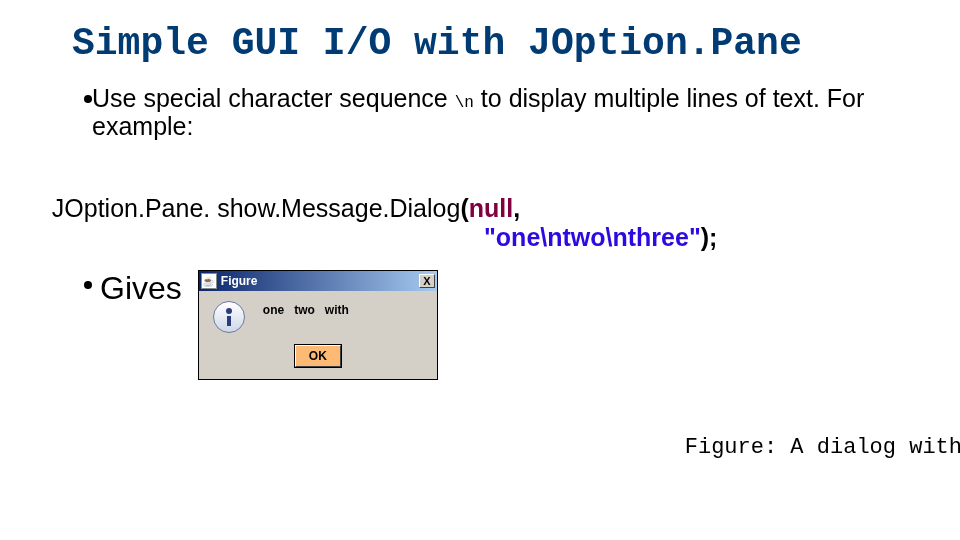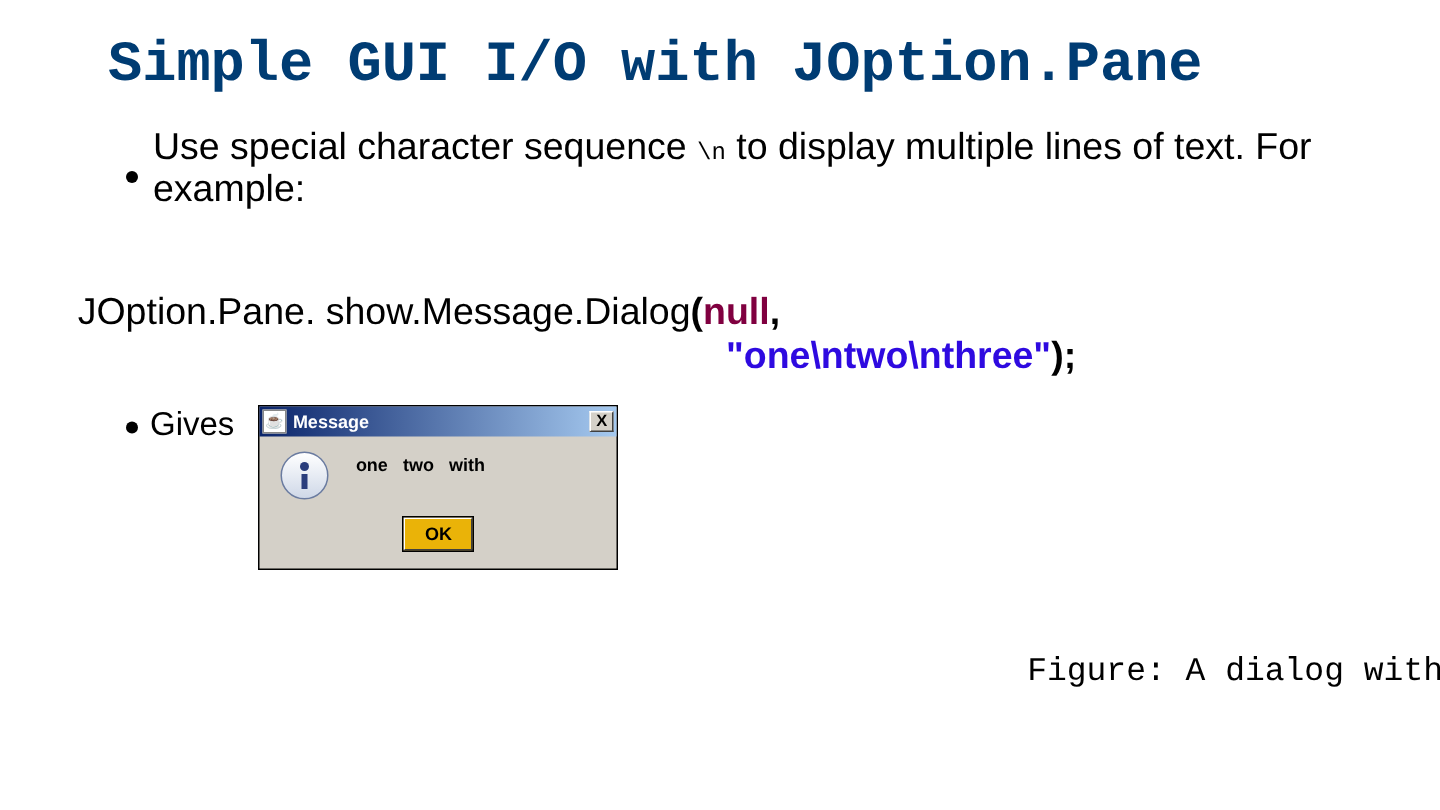--- a/index.html
+++ b/index.html
@@ -1,44 +1,44 @@
 <!DOCTYPE html>
 <html><head>
 <meta charset="utf-8">
 <style>
   * { box-sizing: border-box; margin: 0; padding: 0; }
   html, body { width: 960px; height: 540px; background: #fff; font-family: Arial, Helvetica, sans-serif; }
   .slide { padding: 16px 24px 16px 24px; position: relative; height: 488px; }
   .title { font-family: "Courier New", Courier, monospace; font-weight: bold; color: #003c73; font-size: 38px; line-height: 1.15; margin-left: 48px; margin-top: 6px; }
   .bullets { margin-top: 18px; margin-left: 60px; }
-  .bullet { display: flex; align-items: center; gap: 10px; font-size: 25px; color: #000; line-height: 1.15; }
+  .bullet { display: flex; align-items: flex-start; gap: 0; font-size: 25px; color: #000; line-height: 1.15; }
   .dot { flex: 0 0 auto; width: 8px; height: 8px; background: #000; border-radius: 50%; margin-top: 11px; }
   .code-line { font-family: Liberation Sans, sans-serif; font-size: 25px; margin-top: 24px; white-space: pre; }
   .code-part1 { color: #000; }
   .code-paren { color: #000; font-weight: bold; }
   .code-null { color: #800040; font-weight: bold; }
   .code-comma { color: #000; font-weight: bold; }
   .code-str { color: #2e0ae0; font-weight: bold; }
   .code-semi { color: #000; font-weight: bold; }
   .code-indent { display: inline-block; width: 460px; }
   .gives-row { display: flex; align-items: flex-start; margin-top: 18px; margin-left: 60px; gap: 16px; }
-  .gives-label { display: flex; align-items: flex-start; gap: 8px; font-size: 22px; }
+  .gives-label { display: flex; align-items: flex-start; gap: 8px; font-size: 32px; }
   .dialog { width: 240px; border: 1px solid #000; background: #d4d0c8; font-family: Tahoma, Arial, sans-serif; }
   .dlg-title { display: flex; align-items: center; height: 20px; background: linear-gradient(to right, #0a246a, #a6caf0); padding-left: 2px; }
   .coffee-icon { width: 16px; height: 16px; background: #fff; border: 1px solid #888; display: flex; align-items: center; justify-content: center; font-size: 10px; color: #c0392b; }
   .dlg-title-text { color: #fff; font-weight: bold; font-size: 12px; margin-left: 4px; flex: 1; }
   .dlg-close { width: 16px; height: 14px; background: #d4d0c8; border-top: 1px solid #fff; border-left: 1px solid #fff; border-right: 1px solid #404040; border-bottom: 1px solid #404040; display: flex; align-items: center; justify-content: center; margin-right: 2px; font-size: 11px; font-weight: bold; color: #000; font-family: Arial, sans-serif; }
   .dlg-body { display: flex; padding: 10px 10px 6px 14px; gap: 18px; }
   .info-icon { width: 32px; height: 32px; border-radius: 50%; background: linear-gradient(to bottom, #fff, #cfd8e8); border: 1px solid #6a7ba0; display: flex; align-items: center; justify-content: center; }
   .info-i { width: 6px; height: 18px; position: relative; }
   .info-i::before { content: ""; position: absolute; top: 0; left: 0; width: 6px; height: 6px; background: #2a3d7c; border-radius: 50%; }
   .info-i::after { content: ""; position: absolute; top: 8px; left: 1px; width: 4px; height: 10px; background: #2a3d7c; }
   .dlg-lines { display: flex; flex-direction: row; gap: 10px; font-size: 12px; font-weight: bold; color: #000; margin-top: 2px; }
   .dlg-btnrow { display: flex; justify-content: center; padding: 6px 0 12px 0; }
-  .ok-btn { width: 46px; height: 22px; background: #eab308; border-top: 1px solid #fff; border-left: 1px solid #fff; border-right: 1px solid #404040; border-bottom: 1px solid #404040; font-size: 12px; font-weight: bold; outline: 1px solid #000; outline-offset: 0; display: flex; align-items: center; justify-content: center; }
+  .ok-btn { width: 46px; height: 22px; background: #fdba74; border-top: 1px solid #fff; border-left: 1px solid #fff; border-right: 1px solid #404040; border-bottom: 1px solid #404040; font-size: 12px; font-weight: bold; outline: 1px solid #000; outline-offset: 0; display: flex; align-items: center; justify-content: center; }
   .figure-caption { position: absolute; right: -2px; bottom: 28px; font-family: "Courier New", Courier, monospace; font-size: 22px; color: #000; white-space: nowrap; }
   .escseq { font-family: "Courier New", Courier, monospace; font-size: 16px; }
 </style>
 </head>
 <body>
 
 <div class="slide">
 
   <div class="title">Simple GUI I/O with JOption.Pane</div>
 
@@ -59,21 +59,21 @@
     <div class="gives-label">
       <span class="dot"></span>
       <span>Gives</span>
     </div>
 
     <div class="dialog">
       <div class="dlg-title">
         <div class="coffee-icon">
             <span>☕</span>
           </div>
-        <div class="dlg-title-text">Message</div>
+        <div class="dlg-title-text">Figure</div>
         <div class="dlg-close">
             <span>X</span>
           </div>
       </div>
       <div class="dlg-body">
         <div>
           <div class="info-icon">
               <div class="info-i"></div>
             </div>
         </div>

